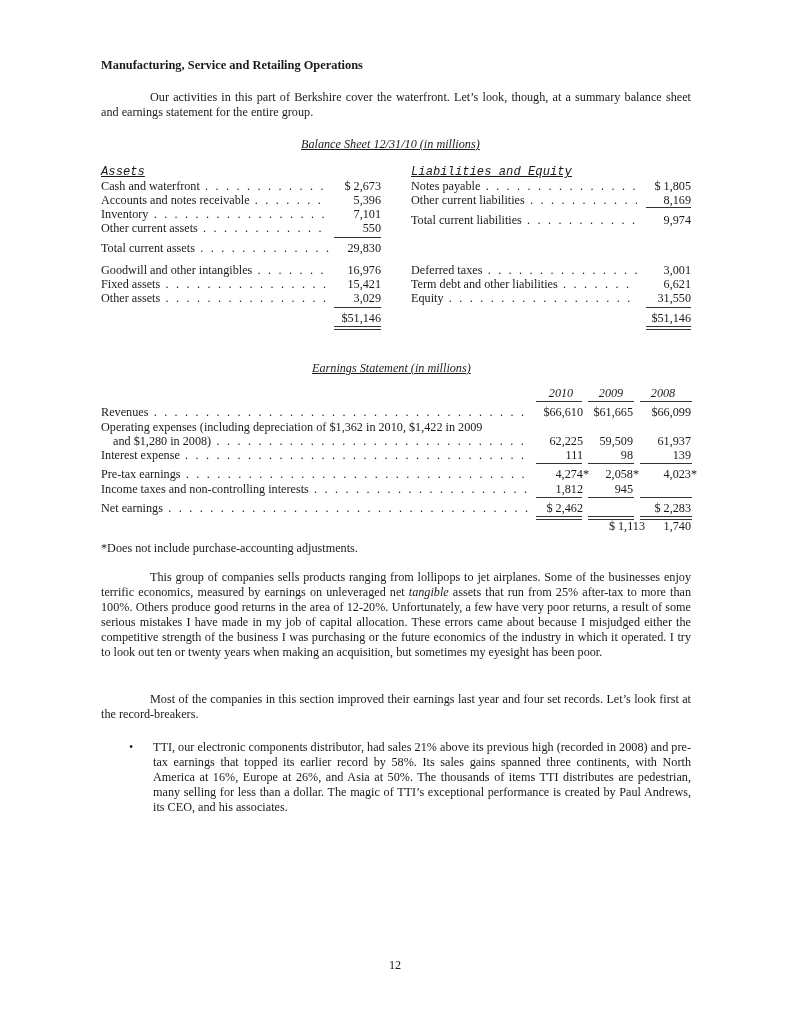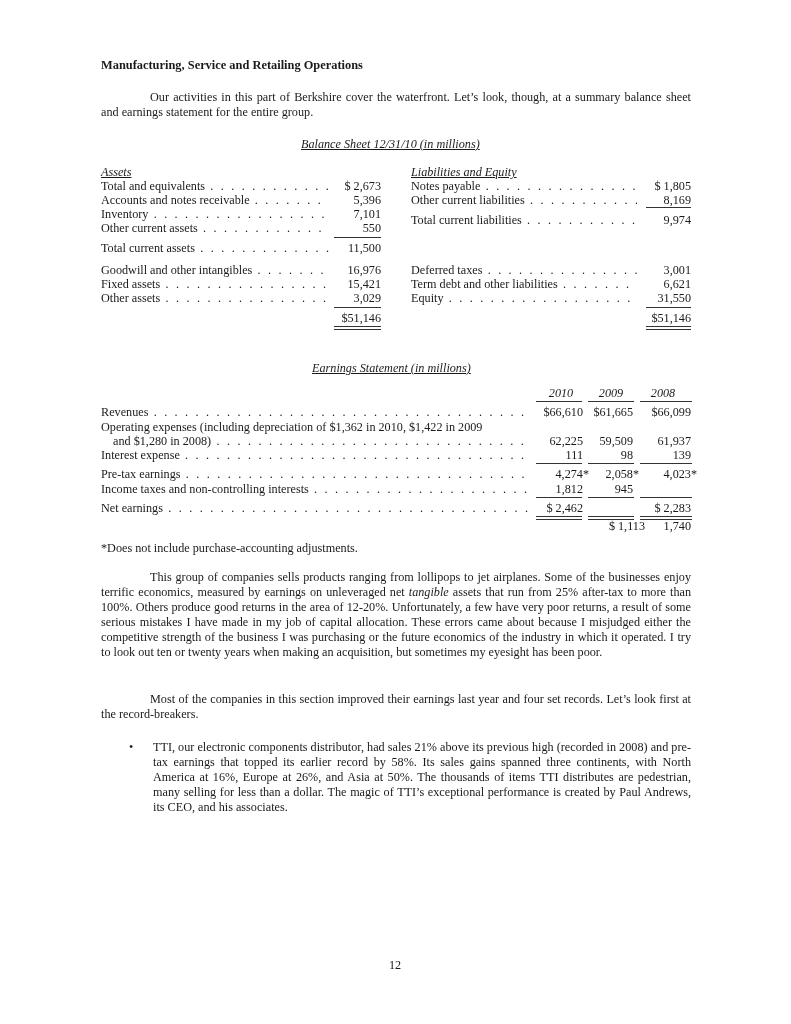--- a/index.html
+++ b/index.html
@@ -7,60 +7,60 @@
          font-family:"Liberation Serif", "DejaVu Serif", serif; color:#1a1a1a; font-size:12.2px; }
   .heading { position:absolute; left:101px; top:58px; font-weight:bold; font-size:12.4px; }
   p.para { position:absolute; left:101px; width:590px; margin:0; text-align:justify; line-height:15.1px; text-indent:49px; }
   .caption { position:absolute; font-style:italic; text-decoration:underline; }
   .bs-row { position:absolute; height:14px; line-height:14px; white-space:nowrap; }
   .bs-label { position:absolute; left:0; overflow:hidden; white-space:nowrap; }
   .dots { letter-spacing:2.2px; }
   .bs-val { position:absolute; text-align:right; }
   .rule { position:absolute; border-top:1px solid #333; height:0; }
   .drule { position:absolute; border-top:1px solid #333; border-bottom:1px solid #333; height:2px; }
-  .sec-head { position:absolute; font-style:italic; text-decoration:underline; }
+  .sec-head { position:absolute; font-style:italic; text-decoration:underline;font-family:Liberation Mono, monospace; }
   .es-row { position:absolute; left:101px; height:14px; line-height:14px; white-space:nowrap; }
   .es-val { position:absolute; text-align:right; width:60px; }
   .yr { position:absolute; font-style:italic; text-align:center; width:50px; }
   .bullet { position:absolute; left:129px; top:740px; font-size:12px; }
   .footnote { position:absolute; left:101px; top:541px; }
   .pagenum { position:absolute; left:389px; top:958px; }
 </style>
 </head>
 <body>
 
 <div class="heading">Manufacturing, Service and Retailing Operations</div>
 
 <p class="para" style="top:90px;">Our activities in this part of Berkshire cover the waterfront. Let’s look, though, at a summary balance sheet and earnings statement for the entire group.</p>
 
 <div class="caption" style="left:301px; top:137px;">Balance Sheet 12/31/10 (in millions)</div>
 
 <div>
   <div class="sec-head" style="left:101px; top:165px;">Assets</div>
 
   <div class="bs-row" style="left:101px; top:179px; width:280px;">
-    <span class="bs-label" style="width:228px;"><span>Total and equivalents</span><span class="dots"> . . . . . . . . . . . . . . . . . . . . . . .</span></span>
+    <span class="bs-label" style="width:228px;"><span>Cash and waterfront</span><span class="dots"> . . . . . . . . . . . . . . . . . . . . . . .</span></span>
     <span class="bs-val" style="right:0; width:50px;">$ 2,673</span>
   </div>
   <div class="bs-row" style="left:101px; top:193px; width:280px;">
     <span class="bs-label" style="width:228px;"><span>Accounts and notes receivable</span><span class="dots"> . . . . . . . . . . . . . . .</span></span>
     <span class="bs-val" style="right:0; width:50px;">5,396</span>
   </div>
   <div class="bs-row" style="left:101px; top:207px; width:280px;">
     <span class="bs-label" style="width:228px;"><span>Inventory</span><span class="dots"> . . . . . . . . . . . . . . . . . . . . . . . . . . . . .</span></span>
     <span class="bs-val" style="right:0; width:50px;">7,101</span>
   </div>
   <div class="bs-row" style="left:101px; top:221px; width:280px;">
     <span class="bs-label" style="width:228px;"><span>Other current assets</span><span class="dots"> . . . . . . . . . . . . . . . . . . . . .</span></span>
     <span class="bs-val" style="right:0; width:50px;">550</span>
   </div>
   <div class="rule" style="left:334px; top:237px; width:47px;"></div>
   <div class="bs-row" style="left:101px; top:241px; width:280px;">
     <span class="bs-label" style="width:228px;"><span>Total current assets</span><span class="dots"> . . . . . . . . . . . . . . . . . . . . . .</span></span>
-    <span class="bs-val" style="right:0; width:50px;">11,500</span>
+    <span class="bs-val" style="right:0; width:50px;">29,830</span>
   </div>
   <div class="bs-row" style="left:101px; top:263px; width:280px;">
     <span class="bs-label" style="width:228px;"><span>Goodwill and other intangibles</span><span class="dots"> . . . . . . . . . . .</span></span>
     <span class="bs-val" style="right:0; width:50px;">16,976</span>
   </div>
   <div class="bs-row" style="left:101px; top:277px; width:280px;">
     <span class="bs-label" style="width:228px;"><span>Fixed assets</span><span class="dots"> . . . . . . . . . . . . . . . . . . . . . . . . . .</span></span>
     <span class="bs-val" style="right:0; width:50px;">15,421</span>
   </div>
   <div class="bs-row" style="left:101px; top:291px; width:280px;">

